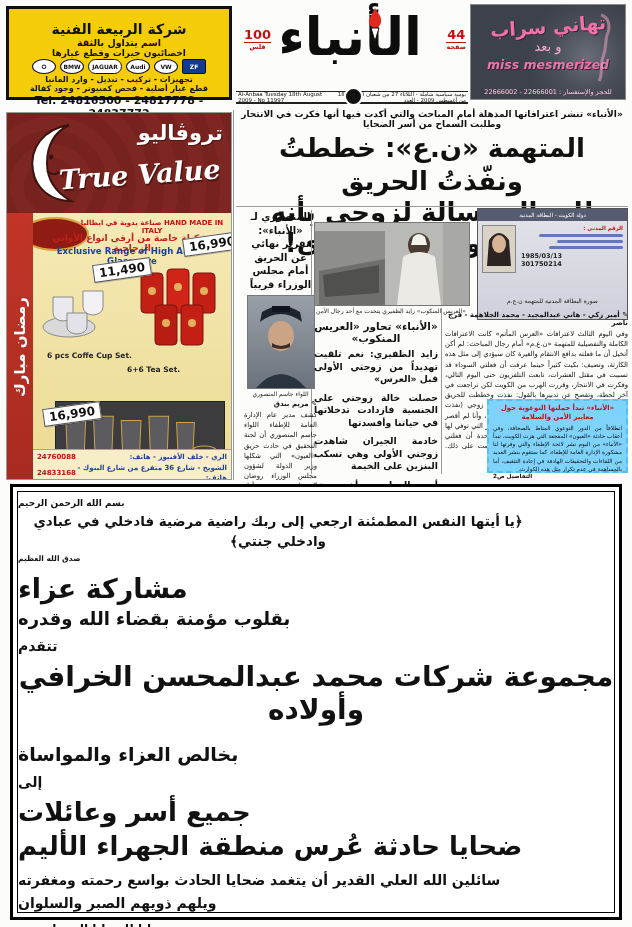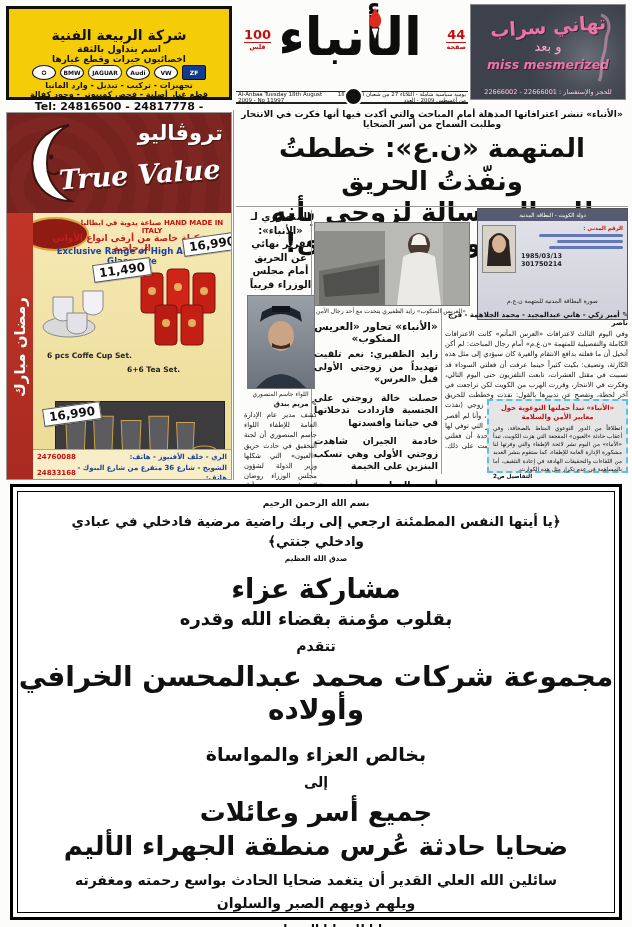--- a/index.html
+++ b/index.html
@@ -4,21 +4,21 @@
 <style>
   html,body{margin:0;padding:0;background:#e9e9e6;}
   #page{position:relative;width:632px;height:927px;background:#fcfcfa;font-family:"DejaVu Sans",sans-serif;color:#111;overflow:hidden;margin:0 auto;}
   .abs{position:absolute;}
   .rtl{direction:rtl;}
   .j{text-align:justify;text-align-last:right;}
   .red{color:#c31111;}
   .hair{background:#9a9a96;}
 
   
-  #rabiah{left:6px;top:6px;width:226px;height:94px;background:#f4cd08;border:3px solid #101010;box-sizing:border-box;padding:19px 3px;direction:rtl;text-align:center;}
+  #rabiah{left:6px;top:6px;width:226px;height:94px;background:#f4cd08;border:3px solid #101010;box-sizing:border-box;padding:13px 3px;direction:rtl;text-align:center;}
   #rabiah .t1{font-size:14px;font-weight:bold;line-height:1.05;}
   #rabiah .t2{font-size:9.5px;font-weight:bold;letter-spacing:2px;}
   #rabiah .t3{font-size:9px;font-weight:bold;}
   .brandrow{display:flex;justify-content:center;gap:4px;align-items:center;margin:1px 0;}
   .brand{display:inline-flex;align-items:center;justify-content:center;width:22px;height:13px;border:1px solid #111;border-radius:50%;font-size:6px;font-weight:bold;background:#fff;color:#111;}
   .brand.sq{border-radius:2px;background:#123a8f;color:#fff;}
   #rabiah .t4{font-size:8px;font-weight:bold;line-height:1.2;}
   #rabiah .tel{font-size:11px;font-weight:bold;direction:ltr;}
 
   
@@ -88,28 +88,28 @@
   #id-photo{width:32px;height:46px;background:#cfc8bd;border:1px solid #888;overflow:hidden;flex:none;}
   #idcard .fields{flex:1;direction:rtl;}
   #idcard .lab{font-size:5.5px;color:#c31111;font-weight:bold;}
   .bar{height:3px;background:#3a56a8;border-radius:2px;margin:3px 0;opacity:.75;}
   #idcard .num{font-size:6.5px;font-weight:bold;color:#222;direction:ltr;text-align:left;}
   #id-cap{position:absolute;left:477px;top:296px;width:151px;}
 
   #conf{left:445px;top:308px;width:183px;direction:rtl;}
   #conf .details{font-weight:bold;}
 
-  #safety{left:487px;top:399px;width:141px;height:74px;background:#e5e5e5;border:2px dashed #58c0e8;box-sizing:border-box;padding:3px 4px;direction:rtl;}
+  #safety{left:487px;top:399px;width:141px;height:74px;background:#7dd3fc;border:2px dashed #58c0e8;box-sizing:border-box;padding:3px 4px;direction:rtl;}
   #safety .t{font-size:6.8px;font-weight:bold;color:#c31111;text-align:center;line-height:1.3;margin-bottom:2px;}
   #safety .b{font-size:5.7px;line-height:1.45;text-align:justify;text-align-last:right;}
   #safety .d{font-size:5.7px;font-weight:bold;text-align:left;}
 
   
   #cond{left:10px;top:484px;width:612px;height:436px;border:3px solid #000;background:#fff;box-sizing:border-box;}
-  #cond-inner{position:absolute;inset:4px;border:1px solid #000;display:flex;flex-direction:column;align-items:center;direction:rtl;text-align:center;padding-top:6px;box-sizing:border-box;}
+  #cond-inner{position:absolute;inset:4px;border:1px solid #000;display:flex;flex-direction:column;align-items:flex-end;direction:rtl;text-align:center;padding-top:6px;box-sizing:border-box;}
   .cd-bism{font-size:9px;font-weight:bold;}
   .cd-verse{font-size:13.5px;font-weight:bold;max-width:520px;margin-top:3px;line-height:1.5;}
   .cd-sadaq{font-size:7.5px;font-weight:bold;margin-top:2px;}
   .cd-title{font-size:27px;font-weight:bold;margin-top:10px;letter-spacing:1px;}
   .cd-l1{font-size:18px;font-weight:bold;margin-top:4px;}
   .cd-pres{font-size:14px;font-weight:bold;margin-top:9px;letter-spacing:4px;}
   .cd-co{font-size:28px;font-weight:bold;margin-top:6px;letter-spacing:-1px;}
   .cd-l2{font-size:19px;font-weight:bold;margin-top:17px;letter-spacing:2px;}
   .cd-to{font-size:14px;font-weight:bold;margin-top:9px;letter-spacing:3px;}
   .cd-l3{font-size:26px;font-weight:bold;margin-top:7px;letter-spacing:1px;}

